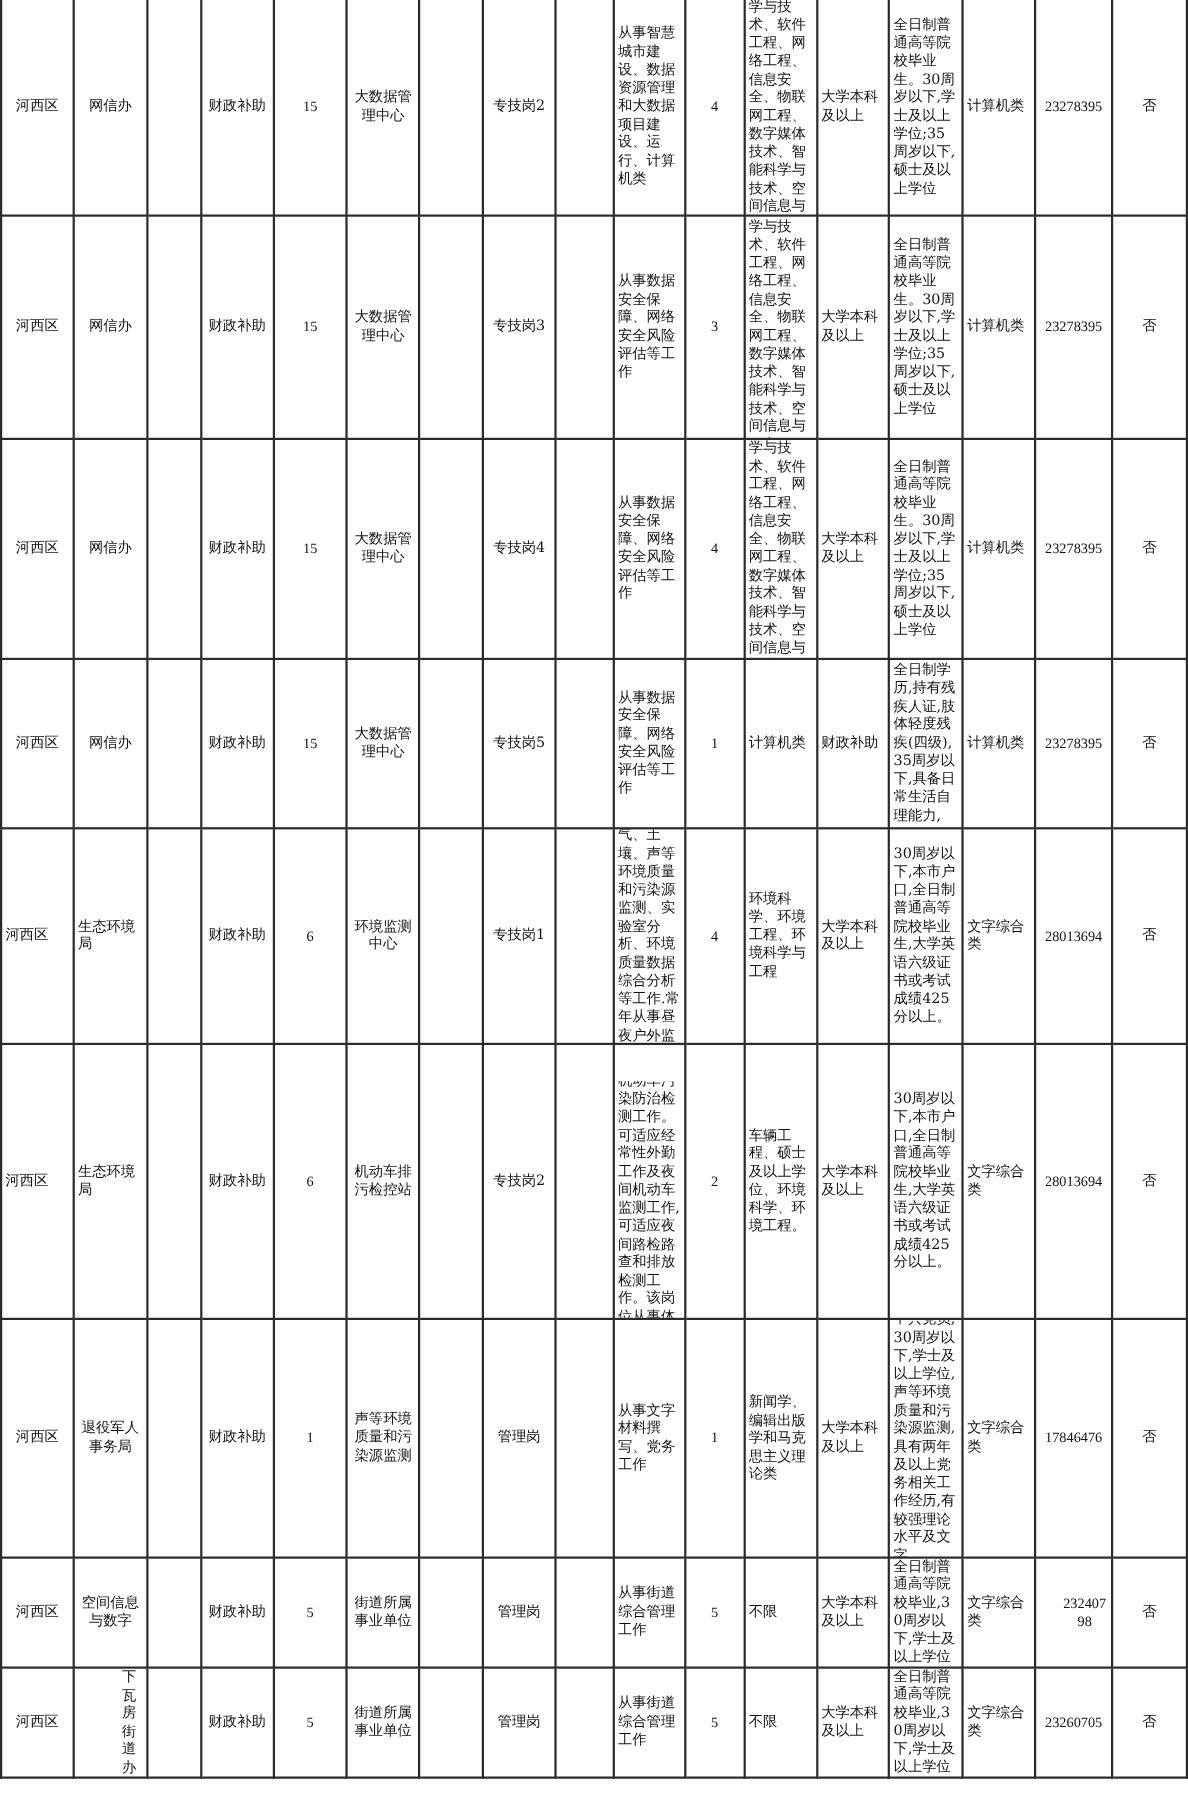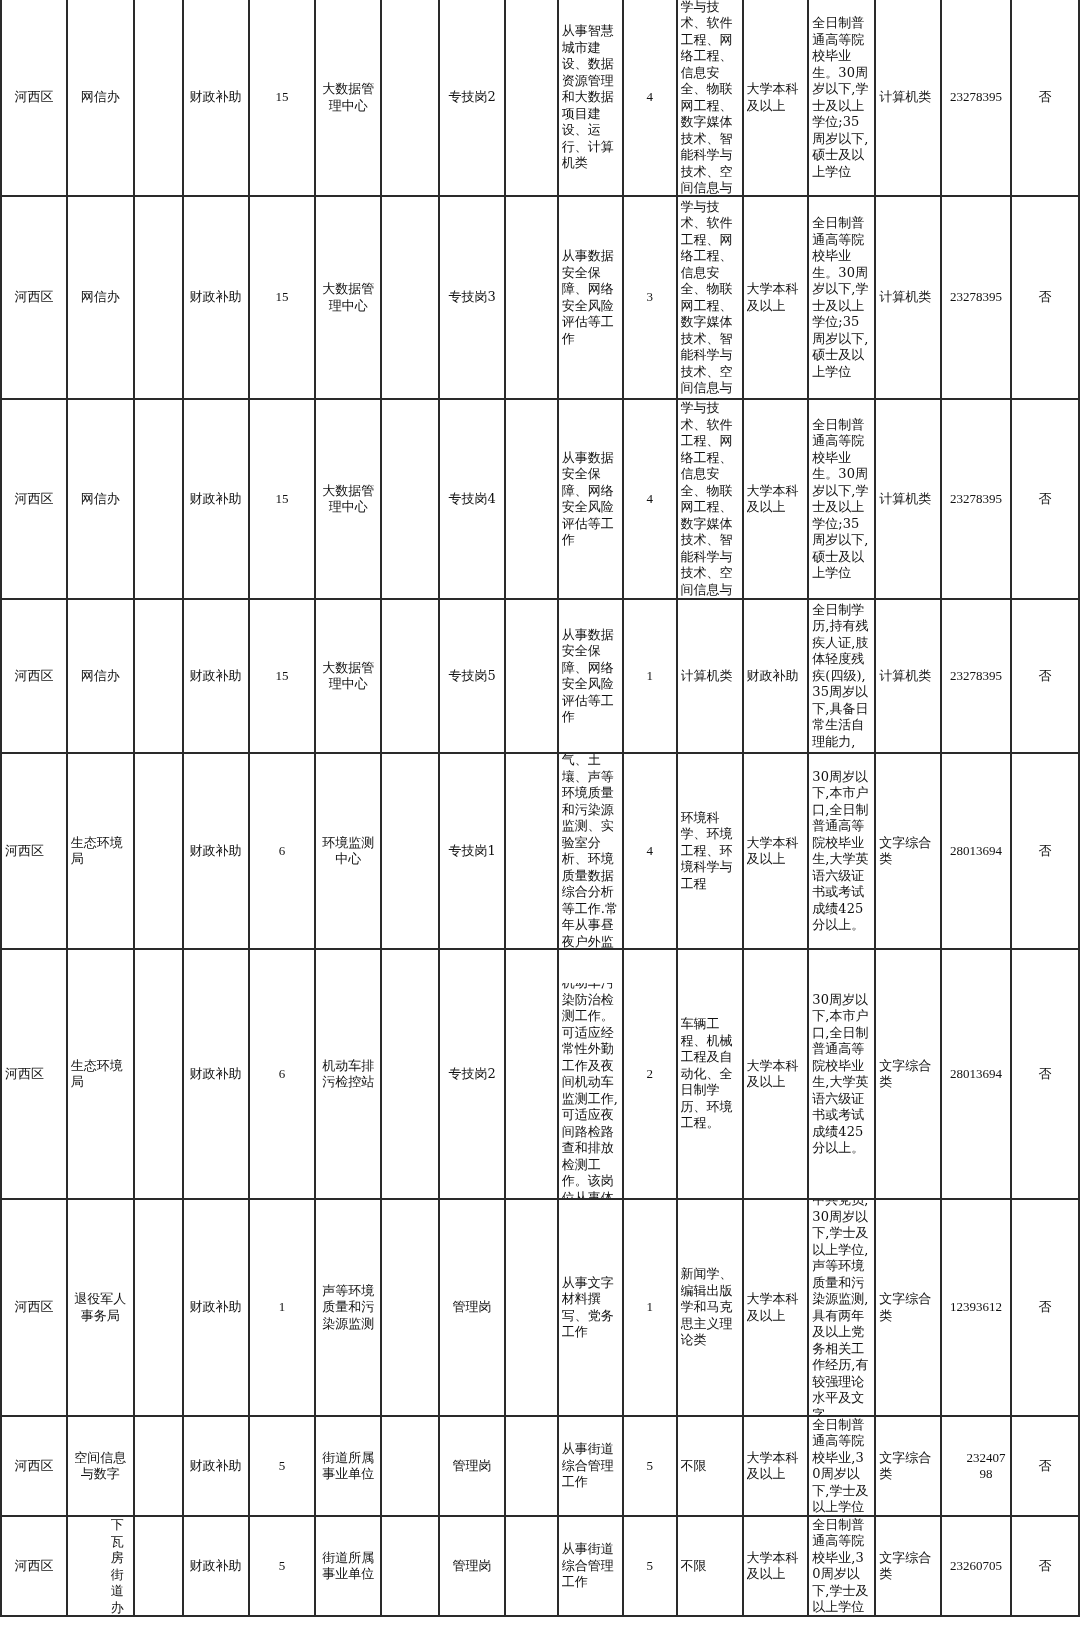--- a/index.html
+++ b/index.html
@@ -364,21 +364,21 @@
         <td class="l clip">
           <div class="inner" style="max-height: 215px; overflow: hidden; margin-top: 33px;">
             <span>机动车污染防治检测工作。可适应经常性外勤工作及夜间机动车监测工作,可适应夜间路检路查和排放检测工作。该岗位从事体</span>
           </div>
         </td>
         <td class="c numcell">
           <div class="inner" style="max-height: 215px; overflow: hidden;"><span>2</span></div>
         </td>
         <td class="l clip">
           <div class="inner" style="max-height: 215px; overflow: hidden;">
-            <span>车辆工程、机械工程及自动化、全日制学历、环境工程。</span>
+            <span>车辆工程、硕士及以上学位、环境科学、环境工程。</span>
           </div>
         </td>
         <td class="l">
           <div class="inner" style="max-height: 215px; overflow: hidden;"><span>大学本科及以上</span></div>
         </td>
         <td class="l clip">
           <div class="inner" style="max-height: 215px; overflow: hidden;">
             <span>30周岁以下,本市户口,全日制普通高等院校毕业生,大学英语六级证书或考试成绩425分以上。</span>
           </div>
         </td>
@@ -438,21 +438,21 @@
         </td>
         <td class="l clip">
           <div class="inner" style="max-height: 215px; overflow: hidden;">
             <span>中共党员,30周岁以下,学士及以上学位,声等环境质量和污染源监测,具有两年及以上党务相关工作经历,有较强理论水平及文字</span>
           </div>
         </td>
         <td class="l">
           <div class="inner" style="max-height: 215px; overflow: hidden;"><span>文字综合类</span></div>
         </td>
         <td class="c numcell">
-          <div class="inner" style="max-height: 215px; overflow: hidden;"><span>12393612</span></div>
+          <div class="inner" style="max-height: 215px; overflow: hidden;"><span>17846476</span></div>
         </td>
         <td class="c">
           <div class="inner" style="max-height: 215px; overflow: hidden;"><span>否</span></div>
         </td>
       </tr>
       <tr style="height: 100px;">
         <td class="c">
           <div class="inner" style="max-height: 98px; overflow: hidden;"><span>河西区</span></div>
         </td>
         <td class="c">

